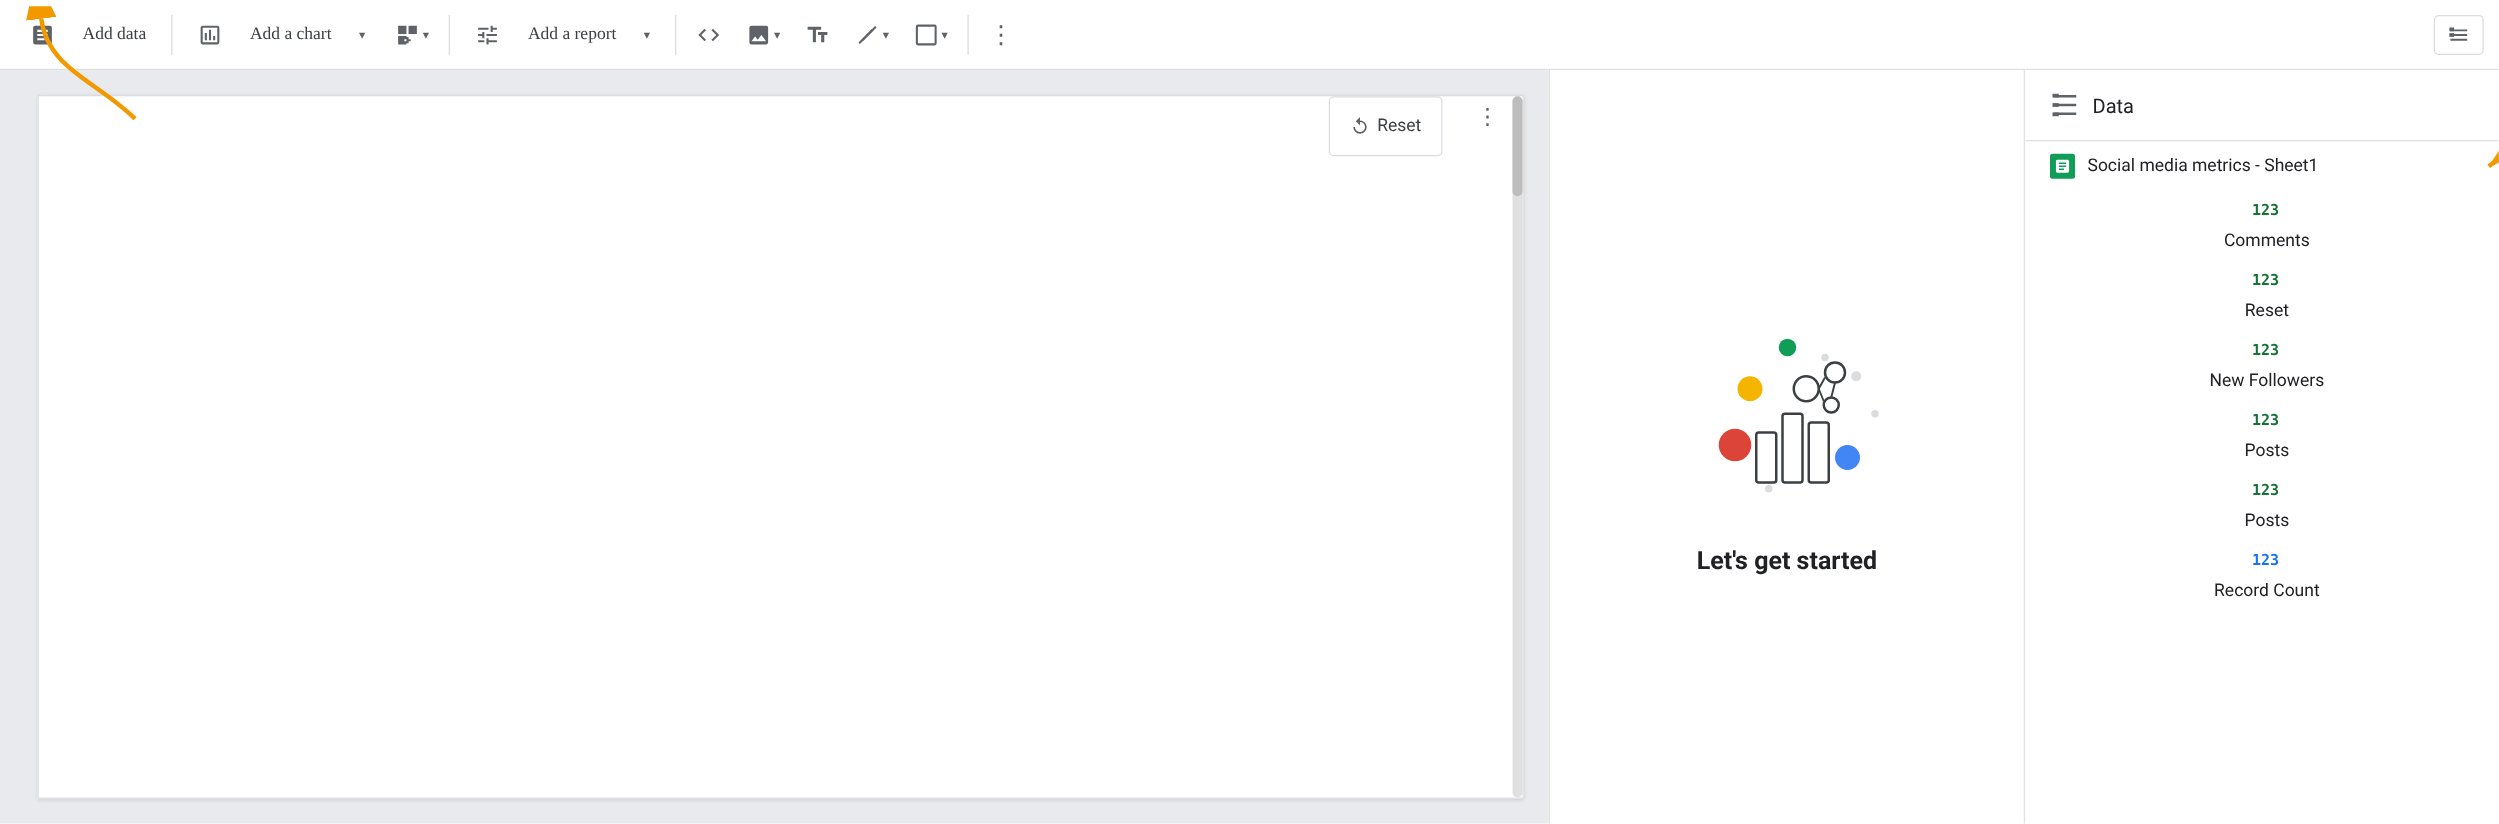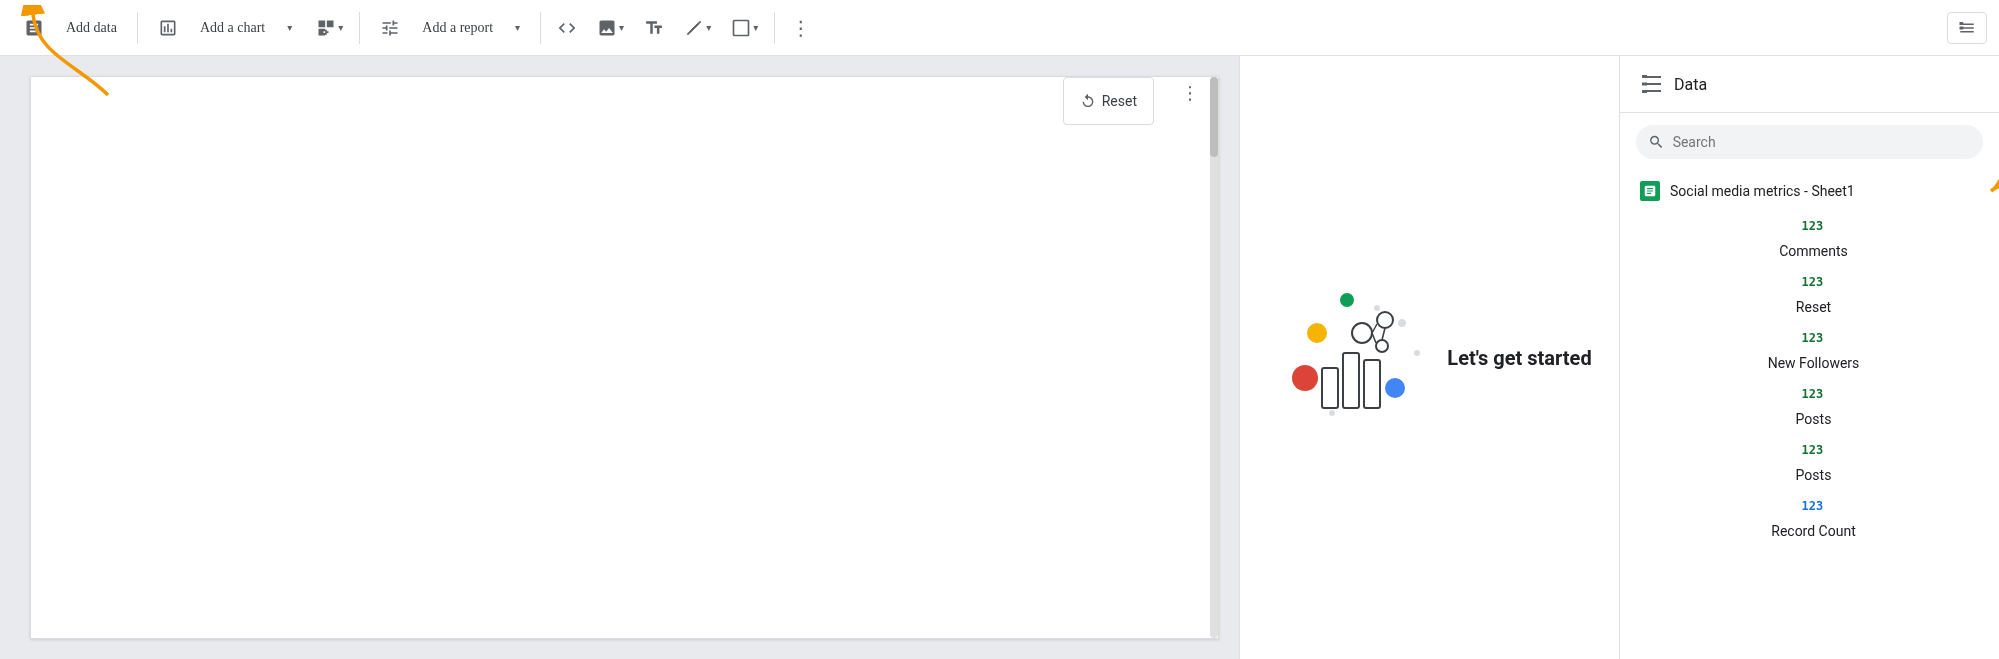--- a/index.html
+++ b/index.html
@@ -149,21 +149,21 @@
       background: #bdbdbd;
       border-radius: 4px;
     }
 
     
     .center-panel {
       width: 380px;
       background: #fff;
       border-left: 1px solid #e0e0e0;
       display: flex;
-      flex-direction: row;
+      flex-direction: column;
       align-items: center;
       justify-content: center;
       padding: 40px 20px;
       gap: 20px;
     }
     .center-illustration {
       width: 160px;
       height: 160px;
       position: relative;
       display: flex;
@@ -444,26 +444,20 @@
     <div class="data-panel-header">
       <svg width="24" height="24" viewBox="0 0 24 24" fill="#5f6368">
         <path d="M3 4h18v2H3zm0 7h18v2H3zm0 7h18v2H3z"></path>
         <rect x="2" y="3" width="5" height="3" fill="#5f6368"></rect>
         <rect x="2" y="10.5" width="5" height="3" fill="#5f6368"></rect>
         <rect x="2" y="18" width="5" height="3" fill="#5f6368"></rect>
       </svg>
       <span class="data-panel-title">Data</span>
     </div>
 
-    <div class="search-box">
-      <svg width="18" height="18" viewBox="0 0 24 24" fill="#5f6368">
-        <path d="M15.5 14h-.79l-.28-.27A6.471 6.471 0 0 0 16 9.5 6.5 6.5 0 1 0 9.5 16c1.61 0 3.09-.59 4.23-1.57l.27.28v.79l5 4.99L20.49 19l-4.99-5zm-6 0C7.01 14 5 11.99 5 9.5S7.01 5 9.5 5 14 7.01 14 9.5 11.99 14 9.5 14z"></path>
-      </svg>
-      <input class="search-input" type="text" placeholder="Search" style="">
-    </div>
 
     <div class="data-source-item" style="position:relative;">
       <div class="sheets-icon">
         <svg width="14" height="14" viewBox="0 0 24 24" fill="white">
           <path d="M19 3H5c-1.1 0-2 .9-2 2v14c0 1.1.9 2 2 2h14c1.1 0 2-.9 2-2V5c0-1.1-.9-2-2-2zm-5 14H7v-2h7v2zm3-4H7v-2h10v2zm0-4H7V7h10v2z"></path>
         </svg>
       </div>
       <span class="data-source-name">Social media metrics - Sheet1</span>
 
       <svg style="position:absolute; right:-40px; top:-10px;" width="60" height="60">

